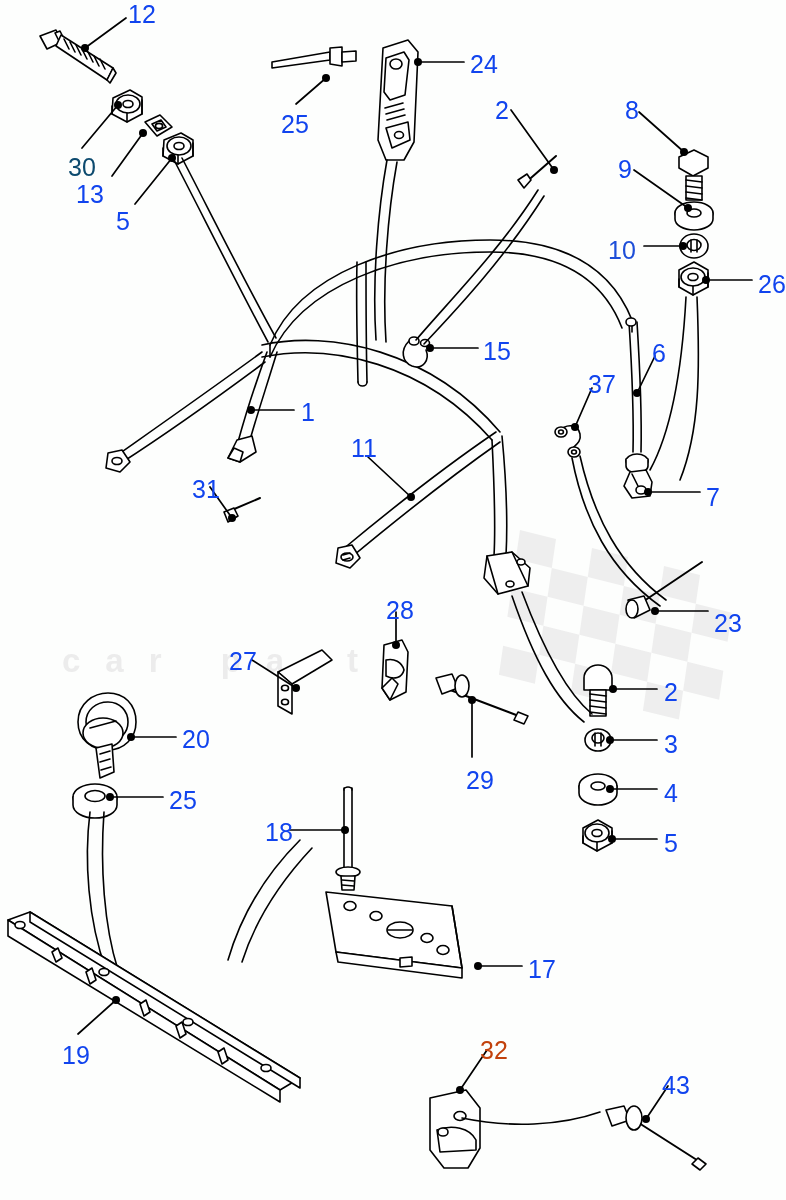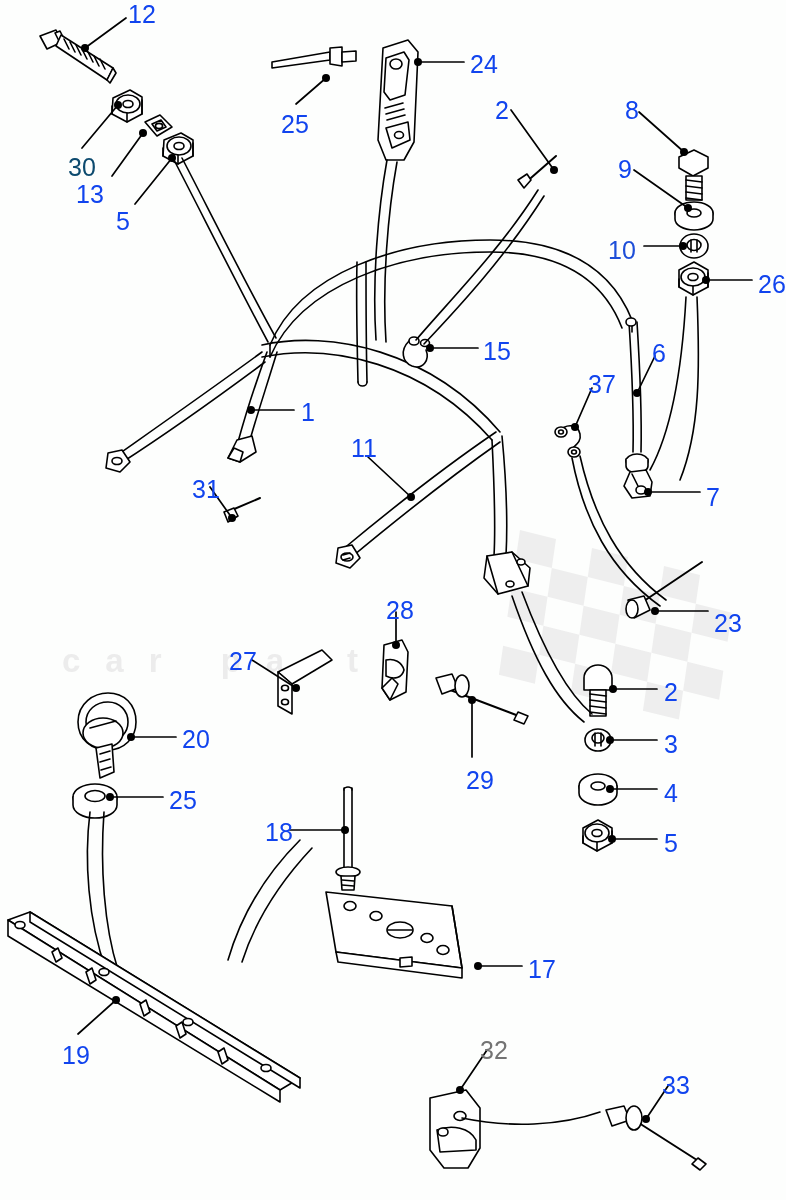--- a/index.html
+++ b/index.html
@@ -484,17 +484,17 @@
       <div class="callout" style="left: 466px; top: 768px; color: rgb(17, 68, 238);">29</div>
       <div class="callout" style="left: 664px; top: 680px; color: rgb(17, 68, 238);">2</div>
       <div class="callout" style="left: 664px; top: 732px; color: rgb(17, 68, 238);">3</div>
       <div class="callout" style="left: 664px; top: 781px; color: rgb(17, 68, 238);">4</div>
       <div class="callout" style="left: 664px; top: 831px; color: rgb(17, 68, 238);">5</div>
       <div class="callout" style="left: 182px; top: 727px; color: rgb(17, 68, 238);">20</div>
       <div class="callout" style="left: 169px; top: 788px; color: rgb(17, 68, 238);">25</div>
       <div class="callout" style="left: 265px; top: 820px; color: rgb(17, 68, 238);">18</div>
       <div class="callout" style="left: 528px; top: 957px; color: rgb(17, 68, 238);">17</div>
       <div class="callout" style="left: 62px; top: 1043px; color: rgb(17, 68, 238);">19</div>
-      <div class="callout" style="left: 480px; top: 1038px; color: #737373;">32</div>
-      <div class="callout" style="left: 662px; top: 1073px; color: rgb(17, 68, 238);">33</div>
+      <div class="callout" style="left: 480px; top: 1038px; color: #c2410c;">32</div>
+      <div class="callout" style="left: 662px; top: 1073px; color: rgb(17, 68, 238);">43</div>
     </div>
 
 </div>
 
 </body></html>

